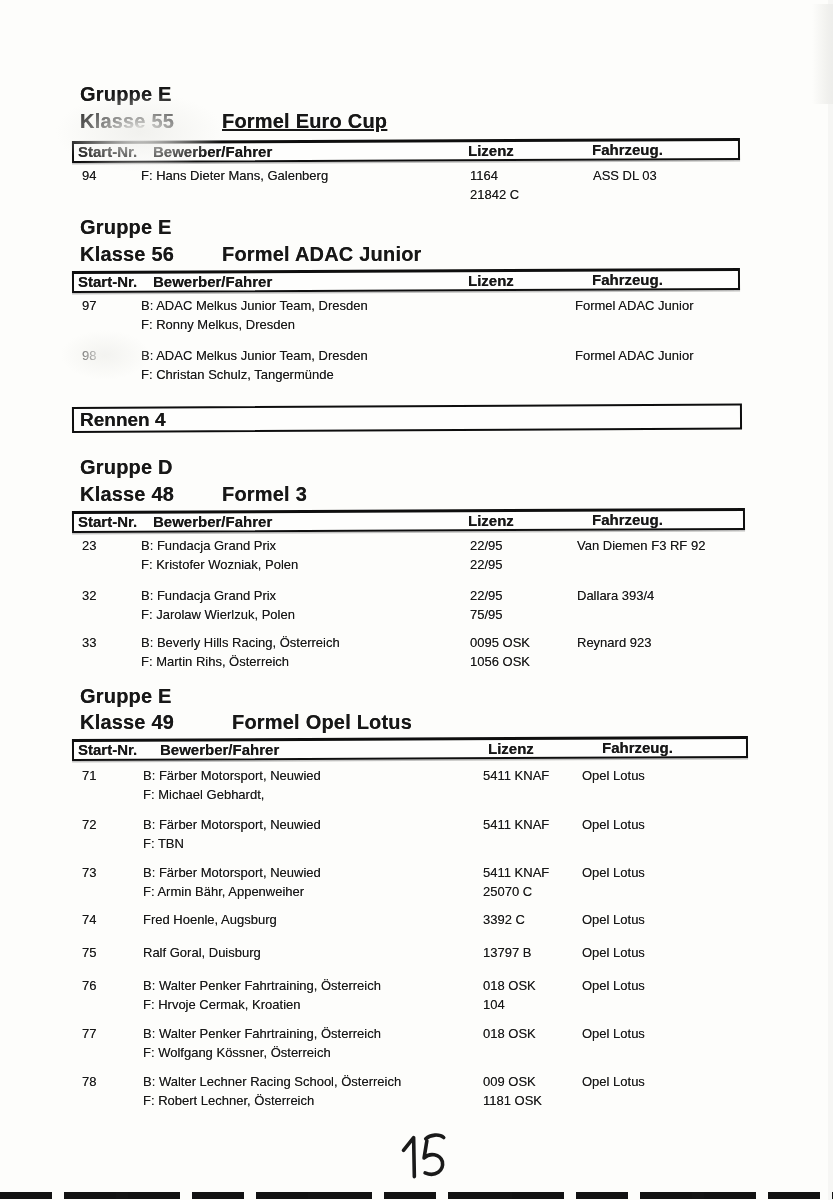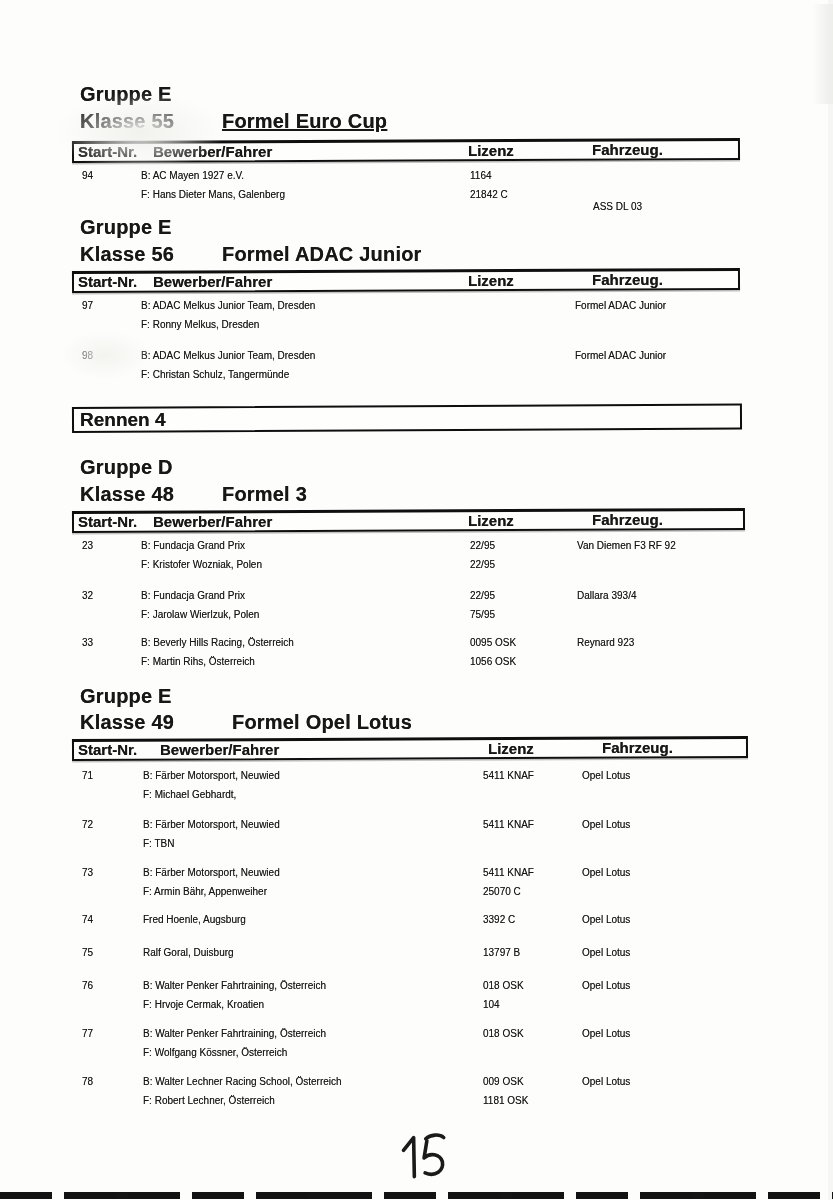--- a/index.html
+++ b/index.html
@@ -22,21 +22,21 @@
   }
   .th{font-size:15px;font-weight:700;text-shadow:0 0 .4px rgba(20,20,20,.8);}
   
   .banner{
     border:2.5px solid #0e0e0e;
     transform:rotate(-0.3deg);transform-origin:left center;
     background:#fefefd;
   }
   .banner-label{font-size:19px;font-weight:700;text-shadow:0 0 .5px rgba(20,20,20,.8);}
   
-  .cell{position:absolute;font-size:10px;}
+  .cell{position:absolute;font-size:13px;}
   .line{height:19px;line-height:19px;white-space:nowrap;text-shadow:0 0 .35px rgba(23,23,23,.6);}
   
   .smudge{pointer-events:none;}
   #edge-bottom{
     left:0;top:1192px;width:833px;height:7px;
     background-image:
       repeating-linear-gradient(90deg,#121212 0 52px, rgba(0,0,0,0) 52px 64px),
       repeating-linear-gradient(90deg,#141414 0 35px, rgba(0,0,0,0) 35px 96px);
   }
   #smudge-tr{left:812px;top:4px;width:21px;height:100px;
@@ -61,28 +61,27 @@
   <div class="abs txt th" style="left:78px;top:143px;">Start-Nr.</div>
   <div class="abs txt th" style="left:153px;top:143px;">Bewerber/Fahrer</div>
   <div class="abs txt th" style="left:468px;top:142px;">Lizenz</div>
   <div class="abs txt th" style="left:592px;top:141px;">Fahrzeug.</div>
 
   <div class="abs" style="left:0;top:166px;width:833px;height:40px;">
     <div class="cell" style="left:82px;">
         <div class="line">94</div>
       </div>
     <div class="cell" style="left:141px;">
-      <div class="line">B: AC Mayen 1927 e.V.</div>
       <div class="line">F: Hans Dieter Mans, Galenberg</div>
     </div>
     <div class="cell" style="left:470px;">
       <div class="line">1164</div>
       <div class="line">21842 C</div>
     </div>
-    <div class="cell" style="left:593px;margin-top:31px;">
+    <div class="cell" style="left:593px;">
         <div class="line">ASS DL 03</div>
       </div>
   </div>
 
   <div class="abs txt h-group" style="left:80px;top:216px;">Gruppe E</div>
   <div class="abs txt h-group" style="left:80px;top:243px;">Klasse 56</div>
   <div class="abs txt h-group" style="left:222px;top:243px;">Formel ADAC Junior</div>
 
   <div class="abs tbox" style="left:72px;top:271px;width:664px;height:17px;"></div>
   <div class="abs txt th" style="left:78px;top:273px;">Start-Nr.</div>

